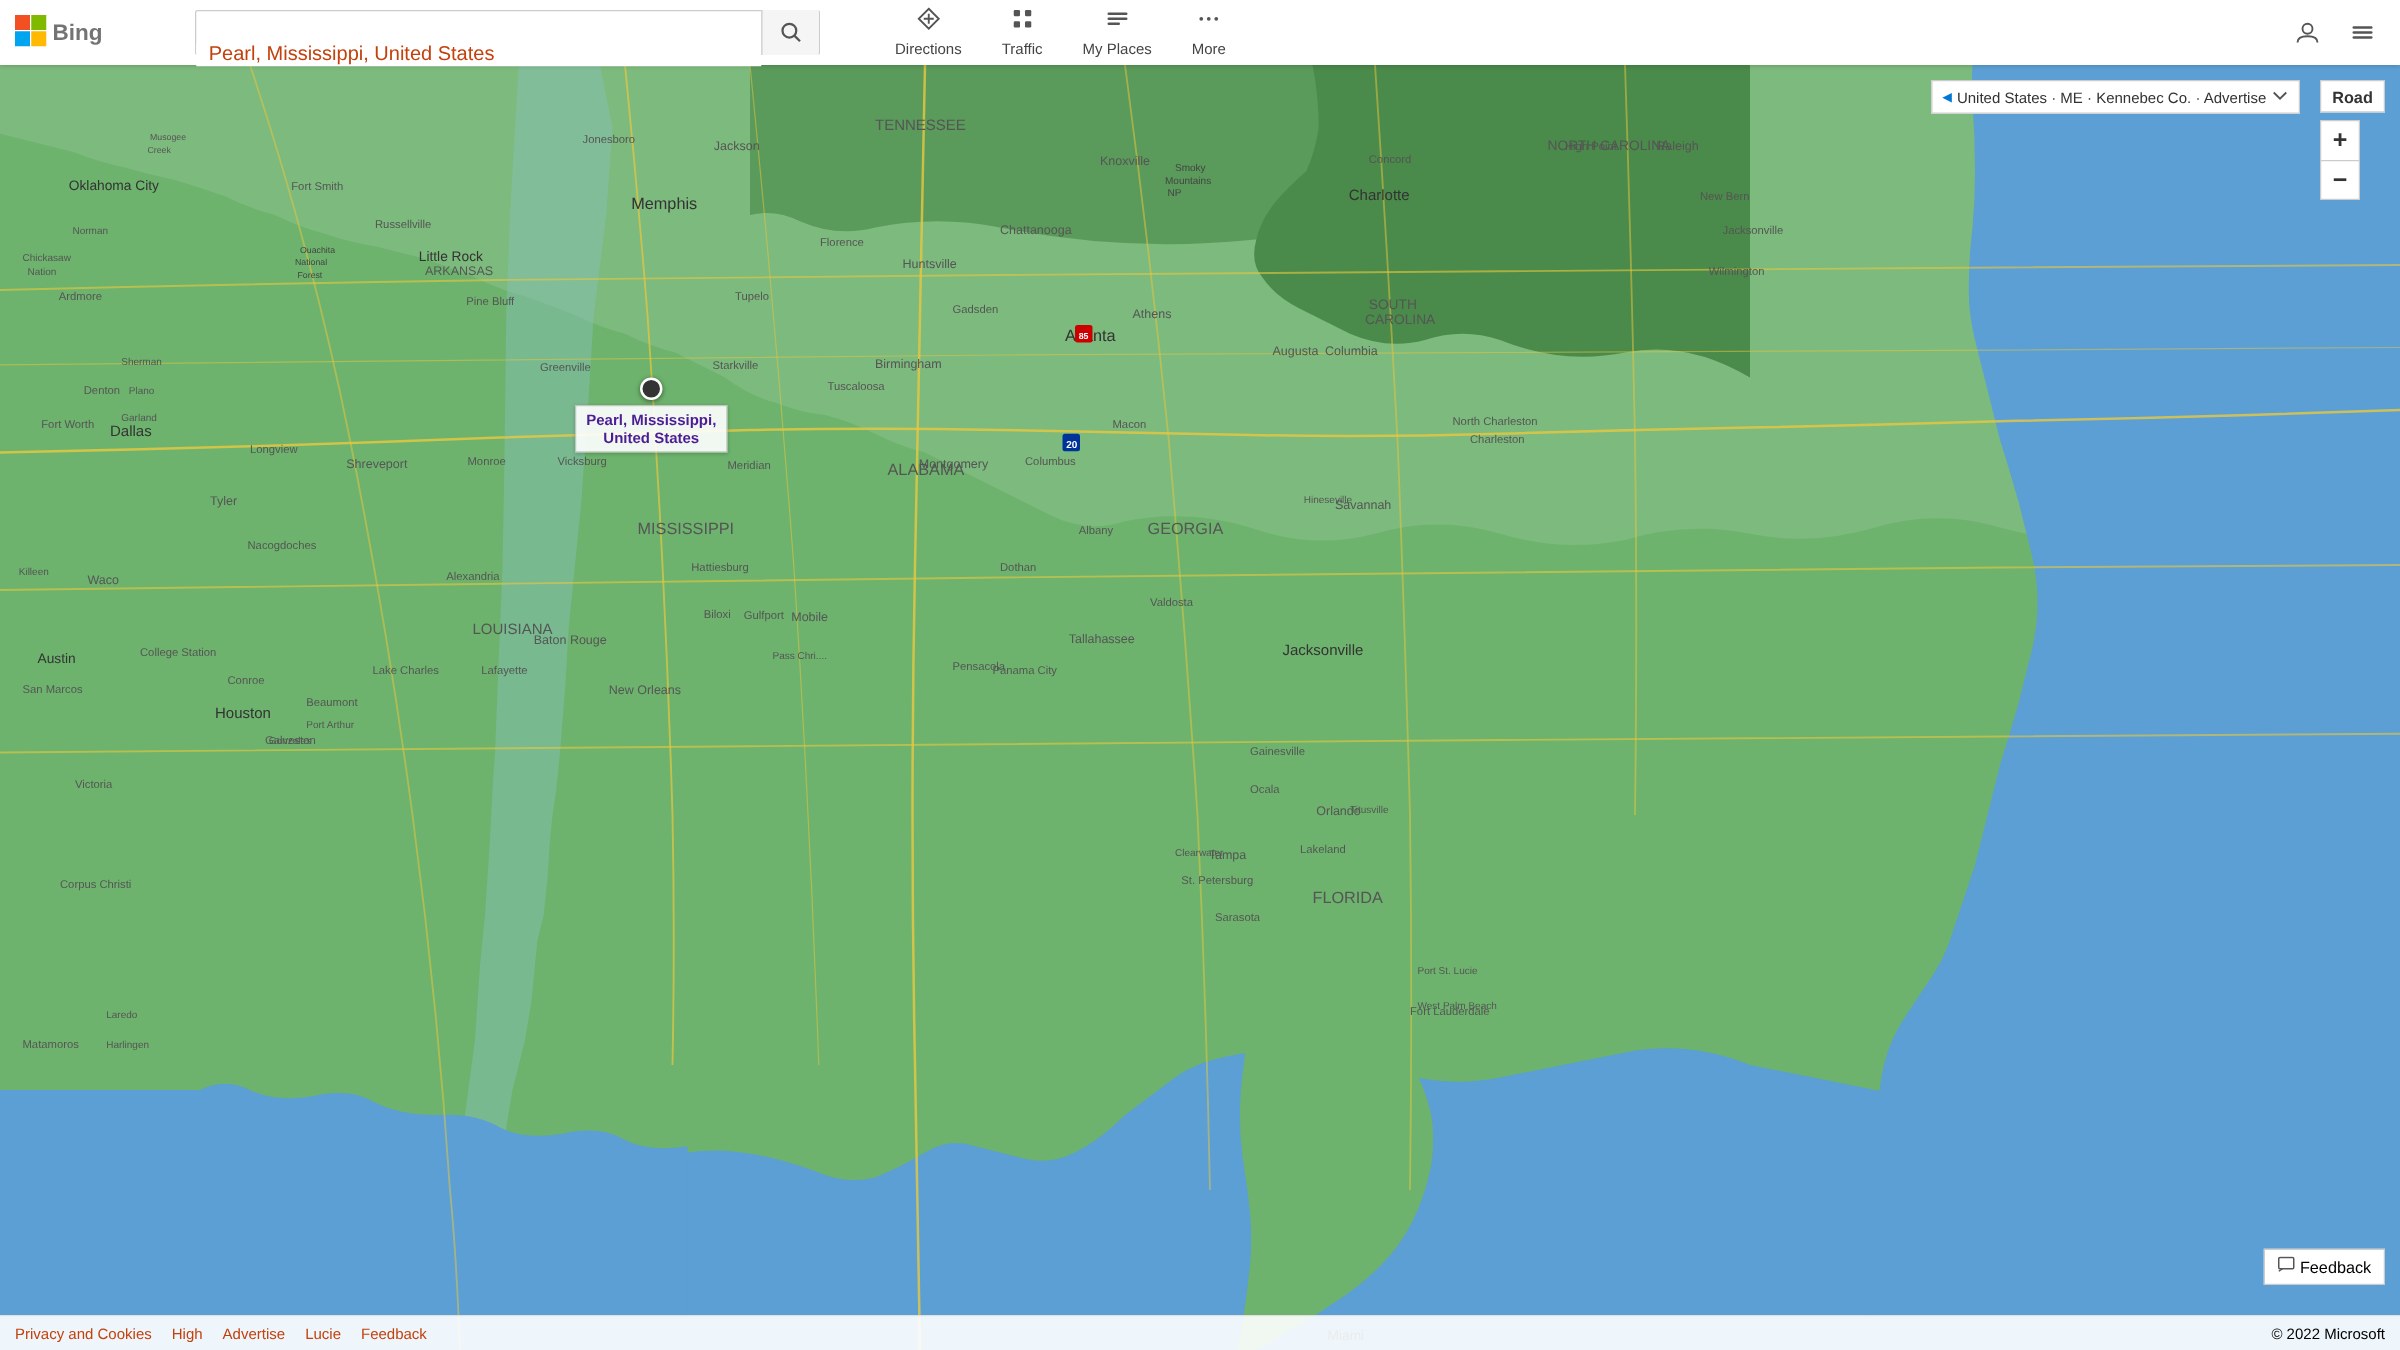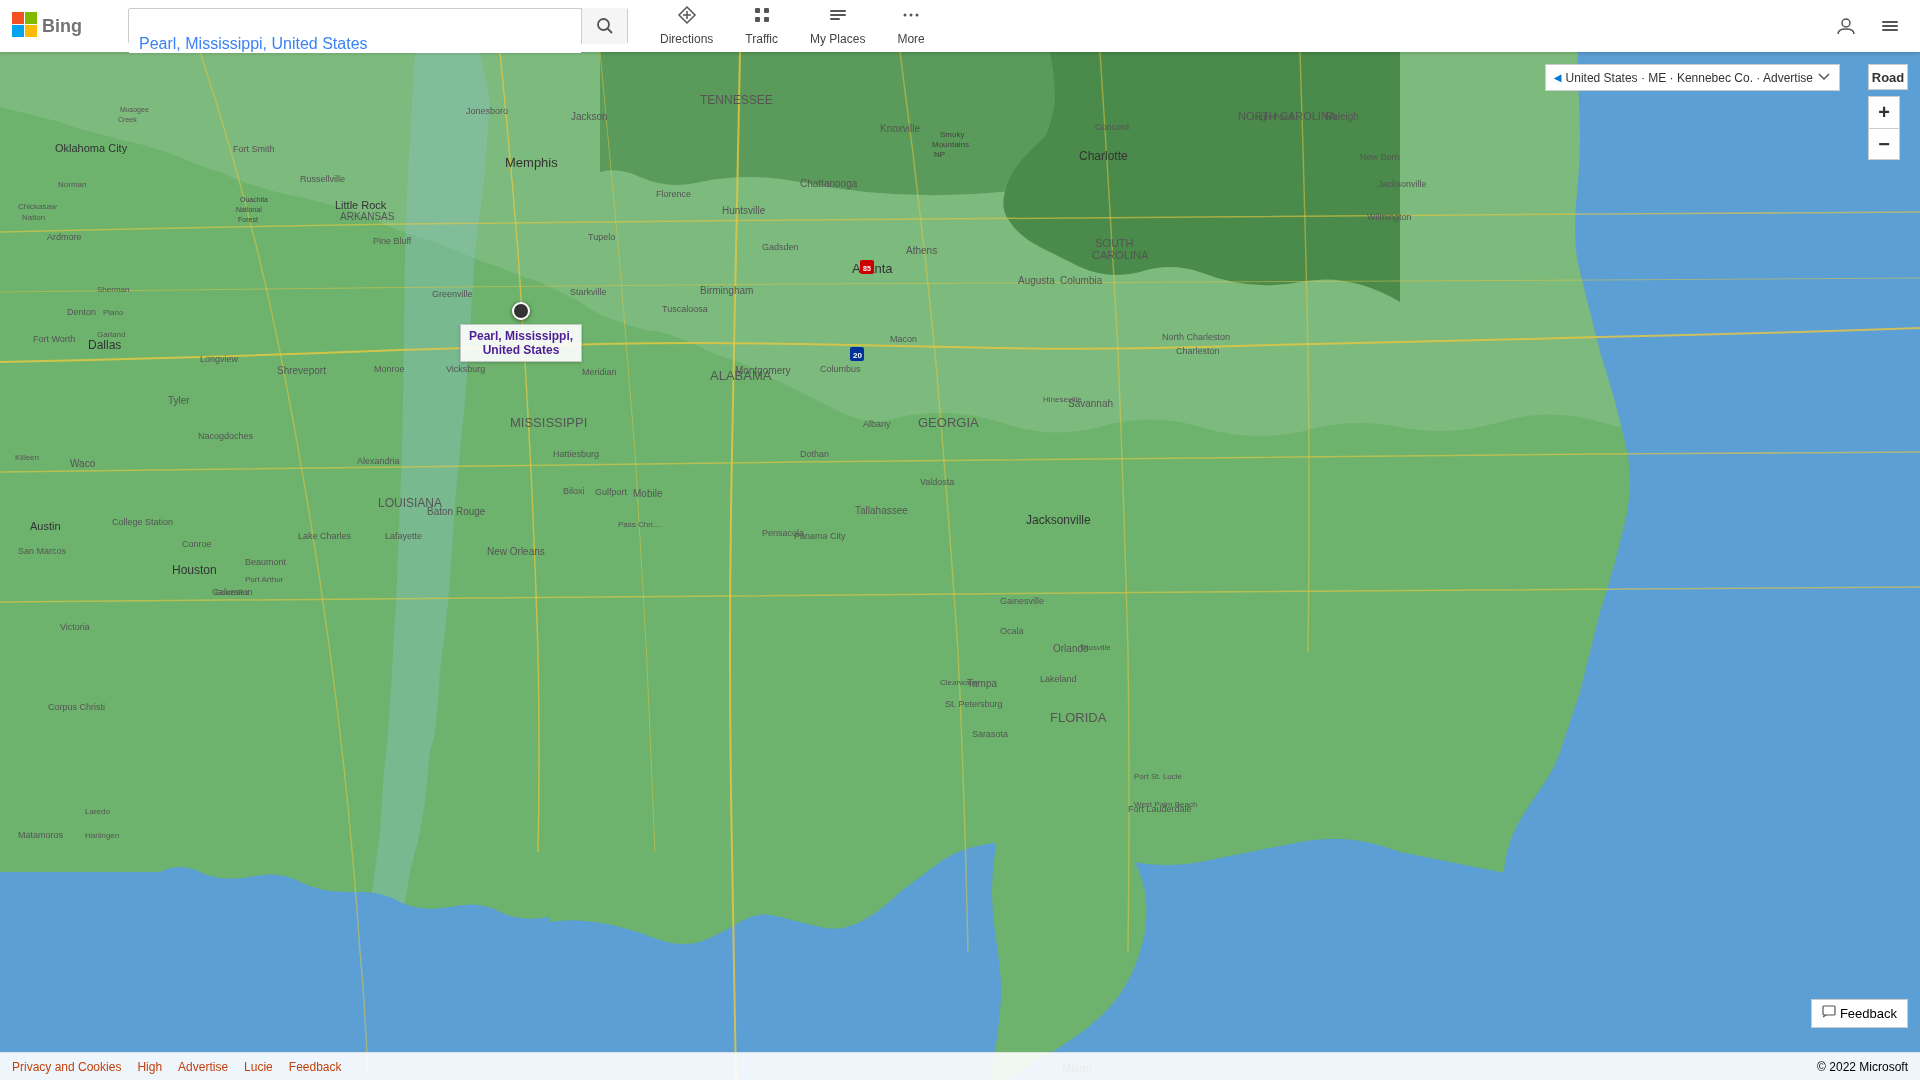--- a/index.html
+++ b/index.html
@@ -8,20 +8,21 @@
     
     #header {
       position: absolute;
       top: 0; left: 0; right: 0;
       height: 52px;
       background: #fff;
       display: flex;
       align-items: center;
       z-index: 100;
       box-shadow: 0 1px 4px rgba(0,0,0,0.2);
+      gap: 28px;
     }
     #logo {
       width: 120px;
       display: flex;
       align-items: center;
       padding-left: 12px;
       flex-shrink: 0;
     }
     #logo svg { width: 90px; height: 28px; }
     #search-container {
@@ -34,21 +35,21 @@
       border-radius: 2px;
       height: 36px;
       background: #fff;
     }
     #search-input {
       flex: 1;
       border: none;
       outline: none;
       font-size: 16px;
       padding: 0 10px;
-      color: #3b82f6;
+      color: #c2410c;
       margin-top: 36px;
     }
     #search-btn {
       width: 46px;
       height: 36px;
       background: #f5f5f5;
       border: none;
       border-left: 1px solid #ccc;
       cursor: pointer;
       display: flex;
@@ -618,21 +619,21 @@
 
   <div id="map-pin-wrapper">
     <div id="map-pin"></div>
     <div id="map-label">
       <div>Pearl, Mississippi,</div>
       <div>United States</div>
     </div>
   </div>
 
   <div id="map-controls">
-    <button id="road-btn" class="map-control-btn" style="width:40px;height:26px;font-size:13px;margin-bottom:6px;">Road</button>
+    <button id="road-btn" class="map-control-btn" style="width:52px;height:26px;font-size:13px;margin-bottom:6px;">Road</button>
     <button class="map-control-btn" style="border-bottom:none;font-size:20px;">+</button>
     <button class="map-control-btn" style="font-size:20px;">−</button>
   </div>
 
   <div id="location-crumb" style="position:absolute;top:12px;right:80px;background:#fff;border:1px solid #ccc;padding:4px 8px;font-size:12px;color:#333;display:flex;align-items:center;gap:4px;z-index:50;cursor:pointer;white-space:nowrap;">
     <span style="color:#0078d4;font-size:10px;">◀</span>
     <span>United States · ME · Kennebec Co. · Advertise</span>
     <span>
       <svg width="14" height="14" viewBox="0 0 14 14">
         <path d="M2 5 L7 10 L12 5" fill="none" stroke="#555" stroke-width="1.5"></path>

